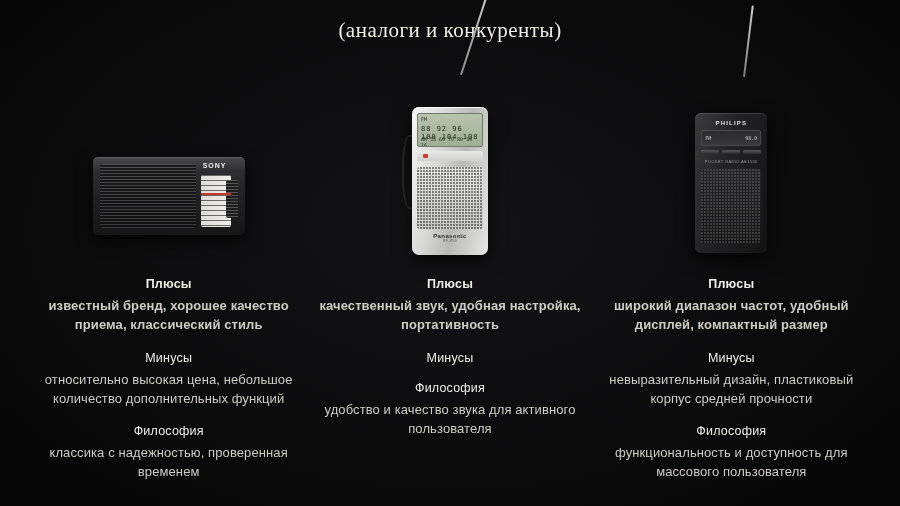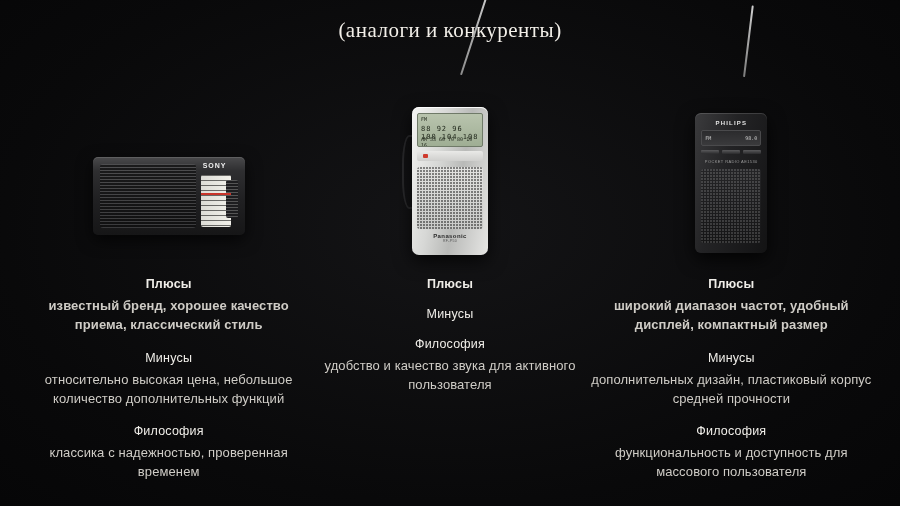--- a/index.html
+++ b/index.html
@@ -357,20 +357,21 @@
             <div class="pana-speaker"></div>
             <div class="pana-logo">Panasonic</div>
             <div class="pana-model">RF-P50</div>
           </div>
         </div>
       </div>
 
       <div class="text-col">
         <div class="block">
           <div class="block-title">Плюсы</div>
+          <div class="block-text">качественный звук, удобная настройка, портативность</div>
         </div>
         <div class="block">
           <div class="block-title">Минусы</div>
         </div>
         <div class="block">
           <div class="block-title">Философия</div>
           <div class="block-text">удобство и качество звука для активного пользователя</div>
         </div>
       </div>
     </div>
@@ -396,21 +397,21 @@
         </div>
       </div>
 
       <div class="text-col">
         <div class="block">
           <div class="block-title">Плюсы</div>
           <div class="block-text">широкий диапазон частот, удобный дисплей, компактный размер</div>
         </div>
         <div class="block">
           <div class="block-title">Минусы</div>
-          <div class="block-text">дополнительных дизайн, пластиковый корпус средней прочности</div>
+          <div class="block-text">невыразительный дизайн, пластиковый корпус средней прочности</div>
         </div>
         <div class="block">
           <div class="block-title">Философия</div>
           <div class="block-text">функциональность и доступность для массового пользователя</div>
         </div>
       </div>
     </div>
 
   </div>
 </div>

